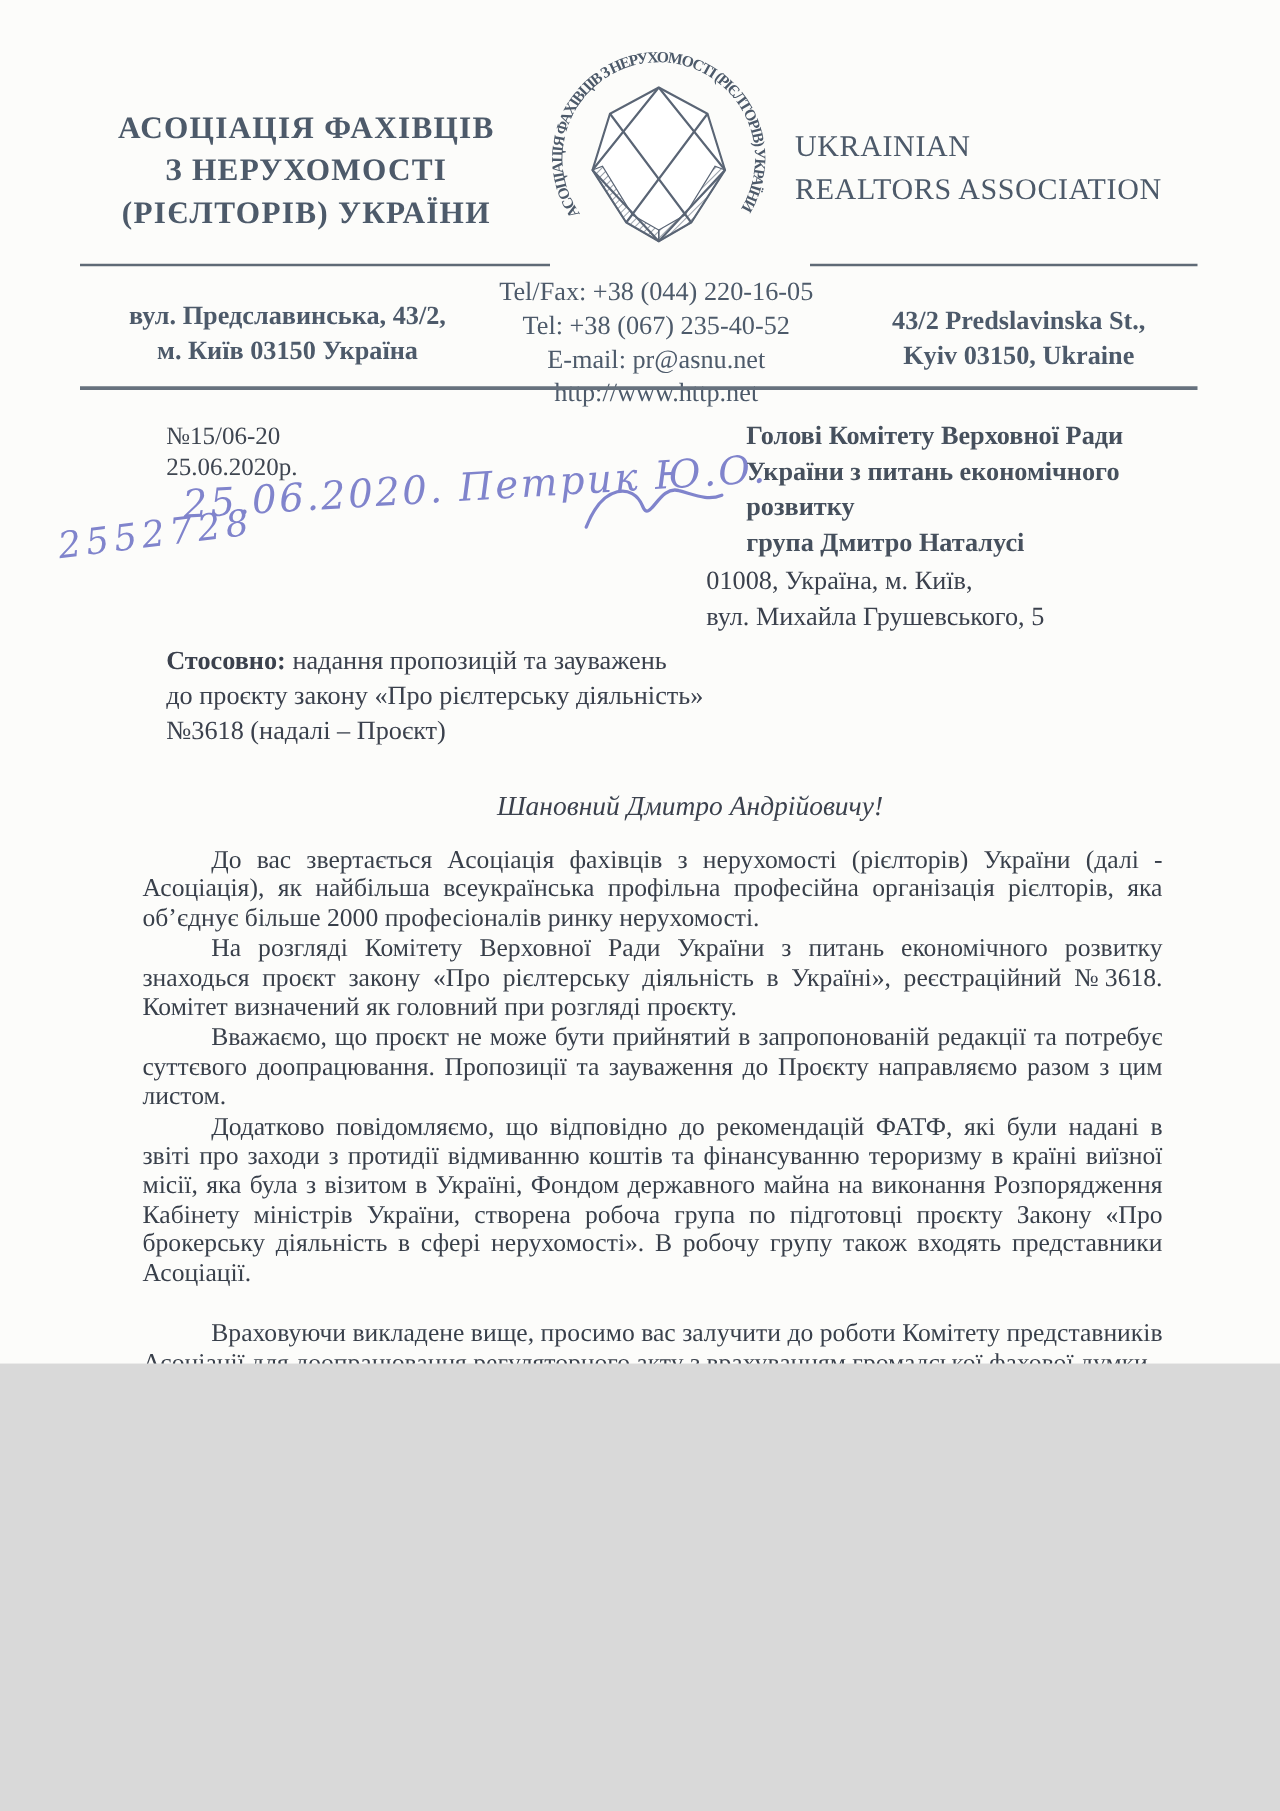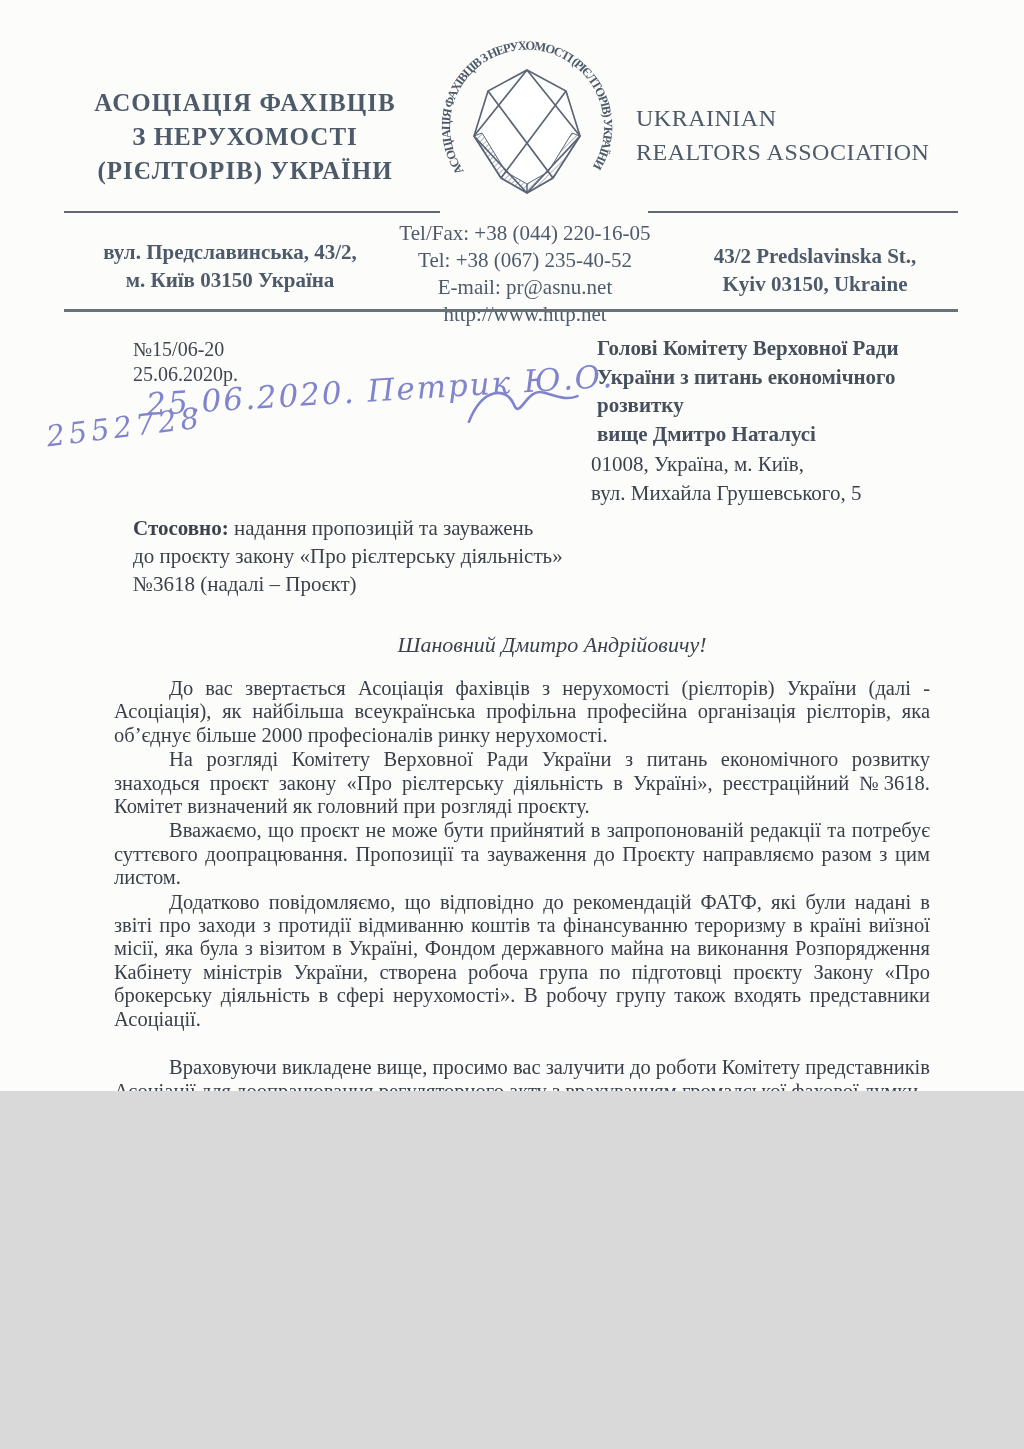--- a/index.html
+++ b/index.html
@@ -42,21 +42,21 @@
   .hand-flourish { position:absolute; left:462px; top:376px; transform:rotate(-4deg); }
   .hand-num {
     position:absolute; left:46px; top:410px; font-size:29px; color:#8084cc;
     font-style:italic; letter-spacing:4px; transform:rotate(-7deg);
     font-family:"DejaVu Serif",serif;
   }
   .recipient {
     position:absolute; left:565px; top:334px; font-weight:bold;
     font-size:21px; line-height:28.5px; color:#46505d;margin-left:32px;
   }
-  .recipient-addr { position:absolute; left:565px; top:450px; font-size:21px; line-height:28.5px;margin-left:26px; }
+  .recipient-addr { position:absolute; left:565px; top:450px; font-size:21px; line-height:28.5px; }
   .subject { position:absolute; left:133px; top:514px; font-size:21px; line-height:28px; }
   .salutation {
     position:absolute; left:113px; top:632px; width:818px; text-align:center; text-indent:60px;
     font-weight:normal; font-style:italic; font-size:22px;
   }
   .body-text {
     position:absolute; left:113px; top:676px; width:818px; z-index:3;
     font-size:20.5px; line-height:23.4px; text-align:justify; color:#383f4a;
   }
   .body-text p { margin:1px; text-indent:55px; }
@@ -135,21 +135,21 @@
   <div class="hand-note">25.06.2020. Петрик Ю.О.</div>
   <svg class="hand-flourish" width="120" height="60" viewBox="0 0 120 60">
     <path d="M 6,42 C 22,8 46,10 52,28 C 57,44 66,12 82,18 C 94,22 104,28 116,24" fill="none" stroke="#8084cc" stroke-width="2.6" stroke-linecap="round"></path>
   </svg>
   <div class="hand-num">2552728</div>
 
   <div class="recipient">
     <div>Голові Комітету Верховної Ради</div>
     <div>України з питань економічного</div>
     <div>розвитку</div>
-    <div>вище Дмитро Наталусі</div>
+    <div>група Дмитро Наталусі</div>
   </div>
   <div class="recipient-addr">
     <div>01008, Україна, м. Київ,</div>
     <div>вул. Михайла Грушевського, 5</div>
   </div>
 
   <div class="subject">
     <div><b>Стосовно:</b> <span>надання пропозицій та зауважень</span></div>
     <div>до проєкту закону «Про рієлтерську діяльність»</div>
     <div>№3618 (надалі – Проєкт)</div>

